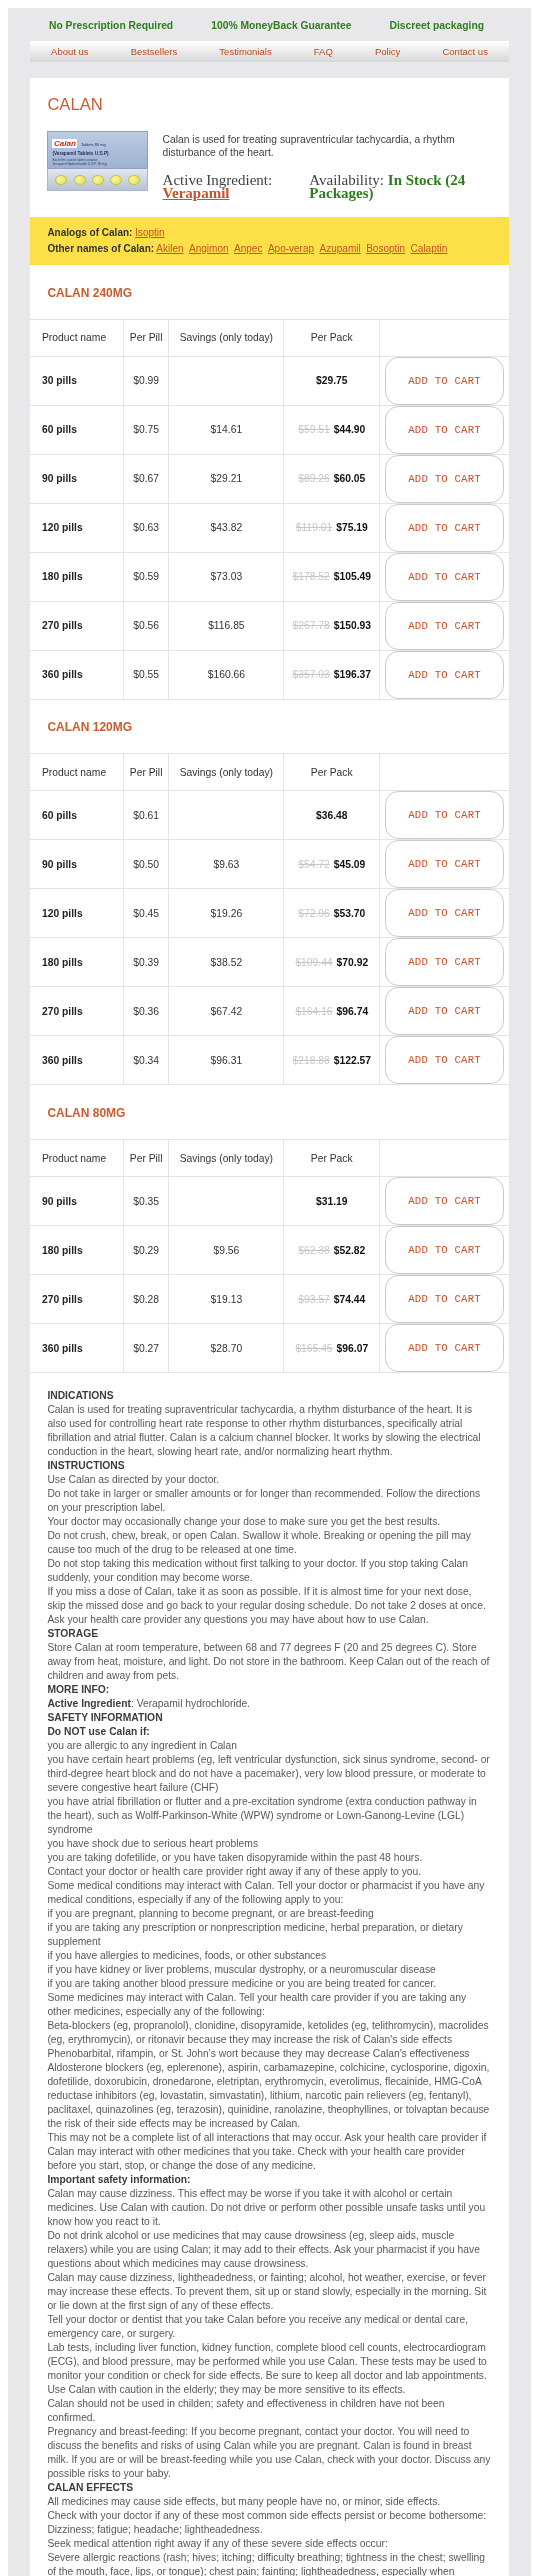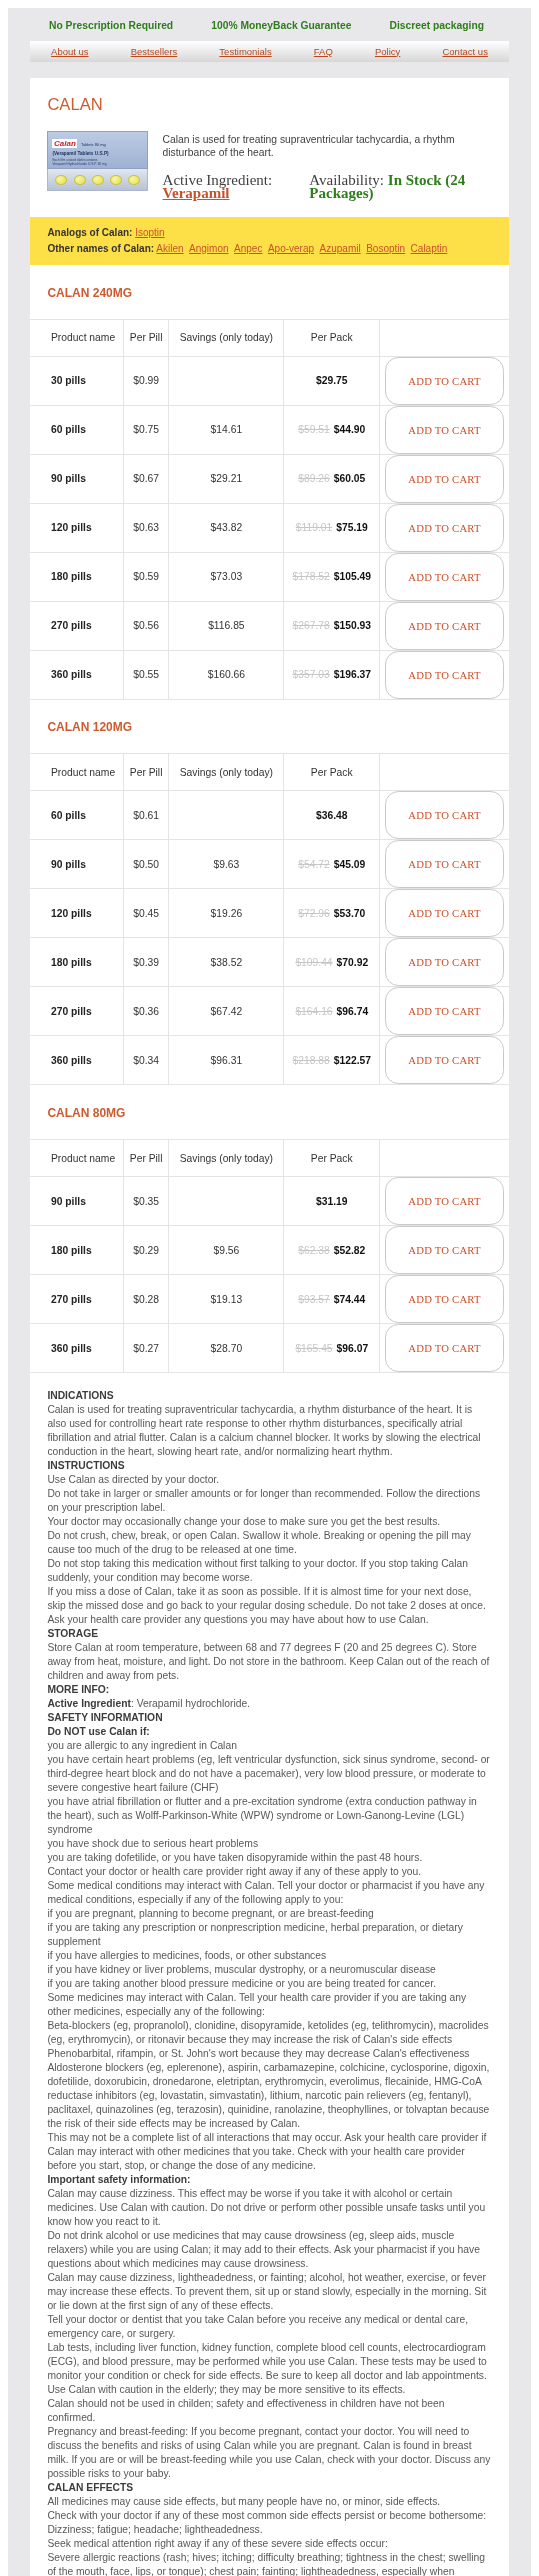--- a/index.html
+++ b/index.html
@@ -14,21 +14,21 @@
   }
   *{box-sizing:border-box;}
   body{margin:0;background:#fff;font-family:"Liberation Sans", sans-serif;}
   .page{background:var(--page-bg);margin:8px;padding-bottom:11px;}
 
   .topbar{display:flex;justify-content:space-between;padding:12px 47px 9.5px 41px;
     color:var(--green);font-weight:bold;font-size:10.3px;}
 
   .navbar{width:479px;margin:0 auto;height:21.4px;display:flex;align-items:center;
     justify-content:space-around;background:linear-gradient(#ffffff,#d7d7d7);font-size:9.5px;}
-  .navbar a{color:#b8481f;text-decoration:underline;cursor:pointer;}
+  .navbar a{color:#b8481f;cursor:pointer;}
 
   .content{width:479px;margin:16px auto 0;background:#fff;}
 
   .page-title{color:var(--heading-orange);font-size:16.6px;font-weight:400;margin:0;
     padding:17.4px 17.4px 12.7px;}
 
   .product-row{display:flex;gap:14.2px;padding:3.2px 17.4px 16px;}
   .pack-image{width:101px;flex:none;}
   .pack-box{background:linear-gradient(#bccbe3,#9db2d3);border:0.8px solid #8fa3c0;
     padding:3.2px 4px 1.6px;height:38px;overflow:hidden;}
@@ -53,33 +53,33 @@
   .analogs-box b{color:#333;}
   .analogs-box a{color:var(--accent);text-decoration:underline;margin-right:5.5px;cursor:pointer;}
 
   .section-title{color:var(--heading-orange);font-size:12px;font-weight:bold;
     padding:20.6px 17.4px 19px;}
 
   table.price-table{width:100%;border-collapse:collapse;font-size:10.3px;}
   .price-table th,.price-table td{border:0.8px solid var(--border);height:37px;
     text-align:center;color:#333;font-weight:400;padding:0 3.2px;}
   .price-table th:first-child,.price-table td:first-child{border-left:none;
-    text-align:left;padding-left:21px;width:19.5%;margin-top:39px;}
+    text-align:left;padding-left:12px;width:19.5%;margin-top:39px;}
   .price-table th:last-child,.price-table td:last-child{border-right:none;width:27%;}
   .price-table th:nth-child(2),.price-table td:nth-child(2){width:9.5%;}
   .price-table th:nth-child(3),.price-table td:nth-child(3){width:24%;}
   .price-table th:nth-child(4),.price-table td:nth-child(4){width:20%;}
   .price-table td.cell-name{font-weight:bold;color:#222;}
   .price-table td.cell-pack b{color:#111;}
   .old-price{color:var(--strike);text-decoration:line-through;margin-right:4px;}
 
   .btn-cart{display:inline-block;width:119px;padding:17px 0;border:0.8px solid #c9c9c9;
     border-radius:13.4px;background:#fff;color:#cd4f2b;font-size:10.7px;
     letter-spacing:0.2px;text-align:center;cursor:pointer;
-    font-family:Liberation Serif, serif;}
+    font-family:Liberation Mono, monospace;}
 
   .info{padding:16px 17.4px 24px;font-size:10.3px;color:var(--text);line-height:14px;}
   .info-line{min-height:13.4px;}
   .info-heading{font-weight:bold;color:var(--dark);}
   .info b{color:var(--dark);}
 </style>
 </head>
 <body>
 
 <div class="page">

